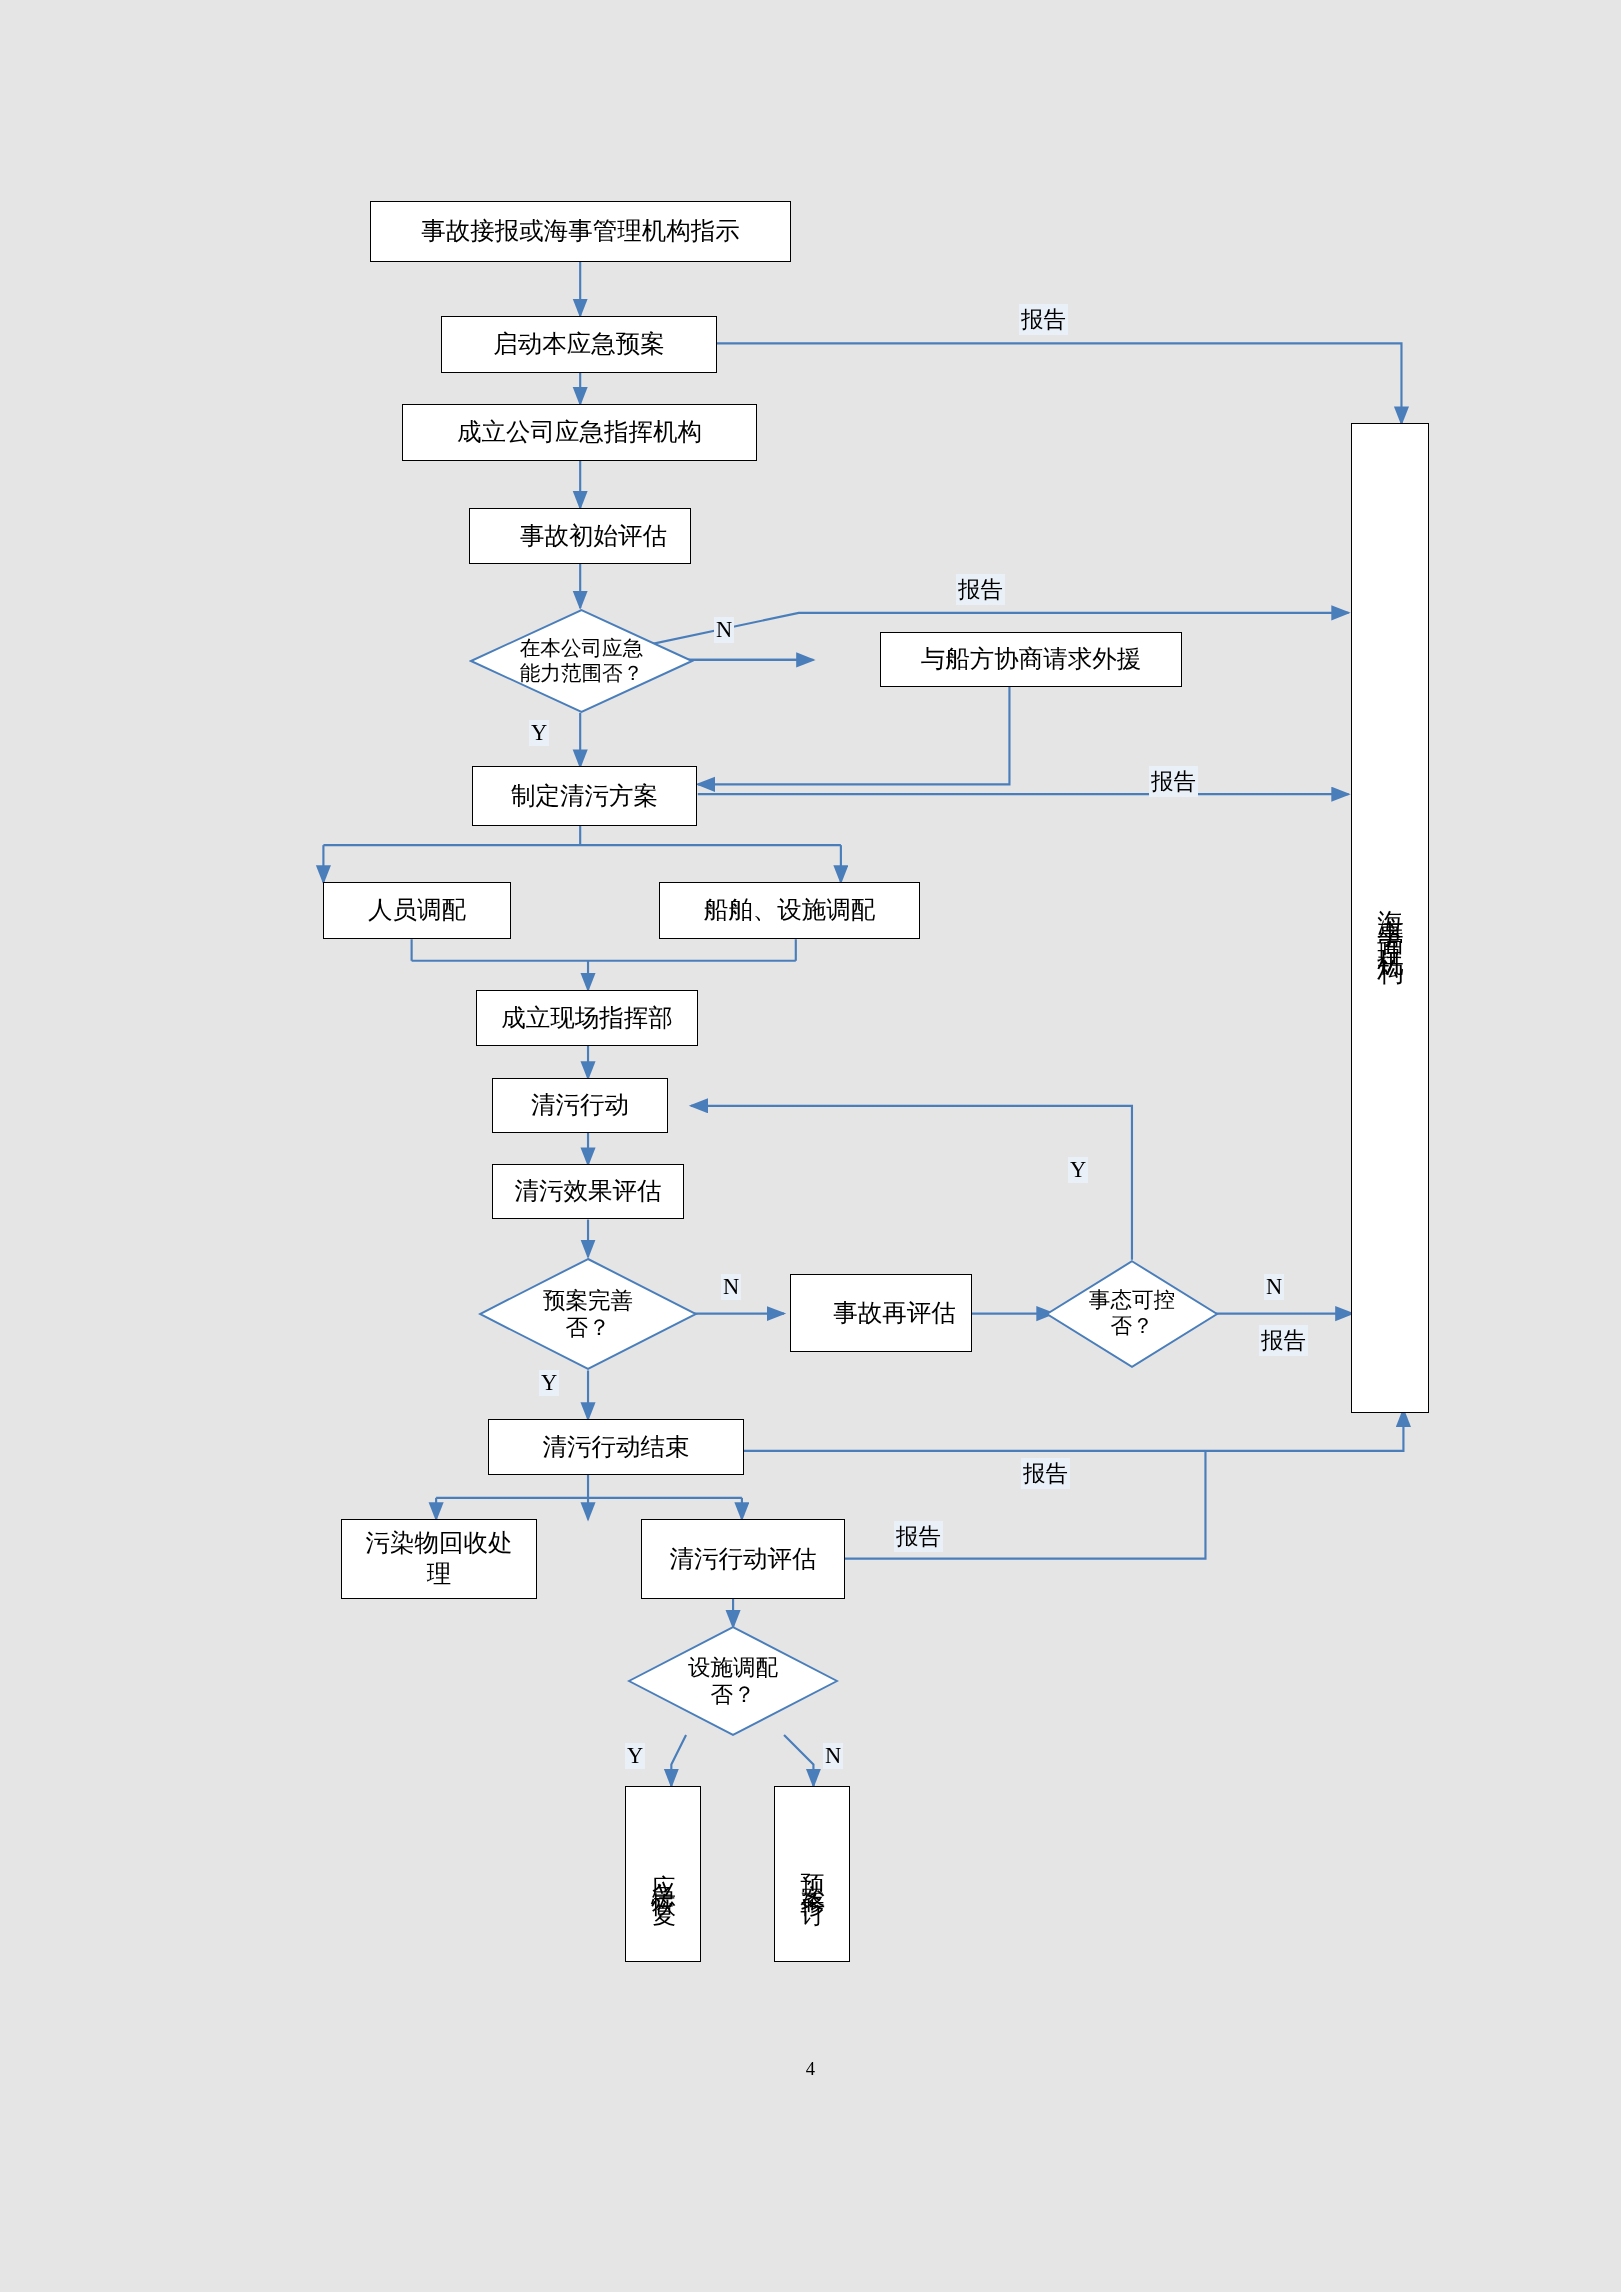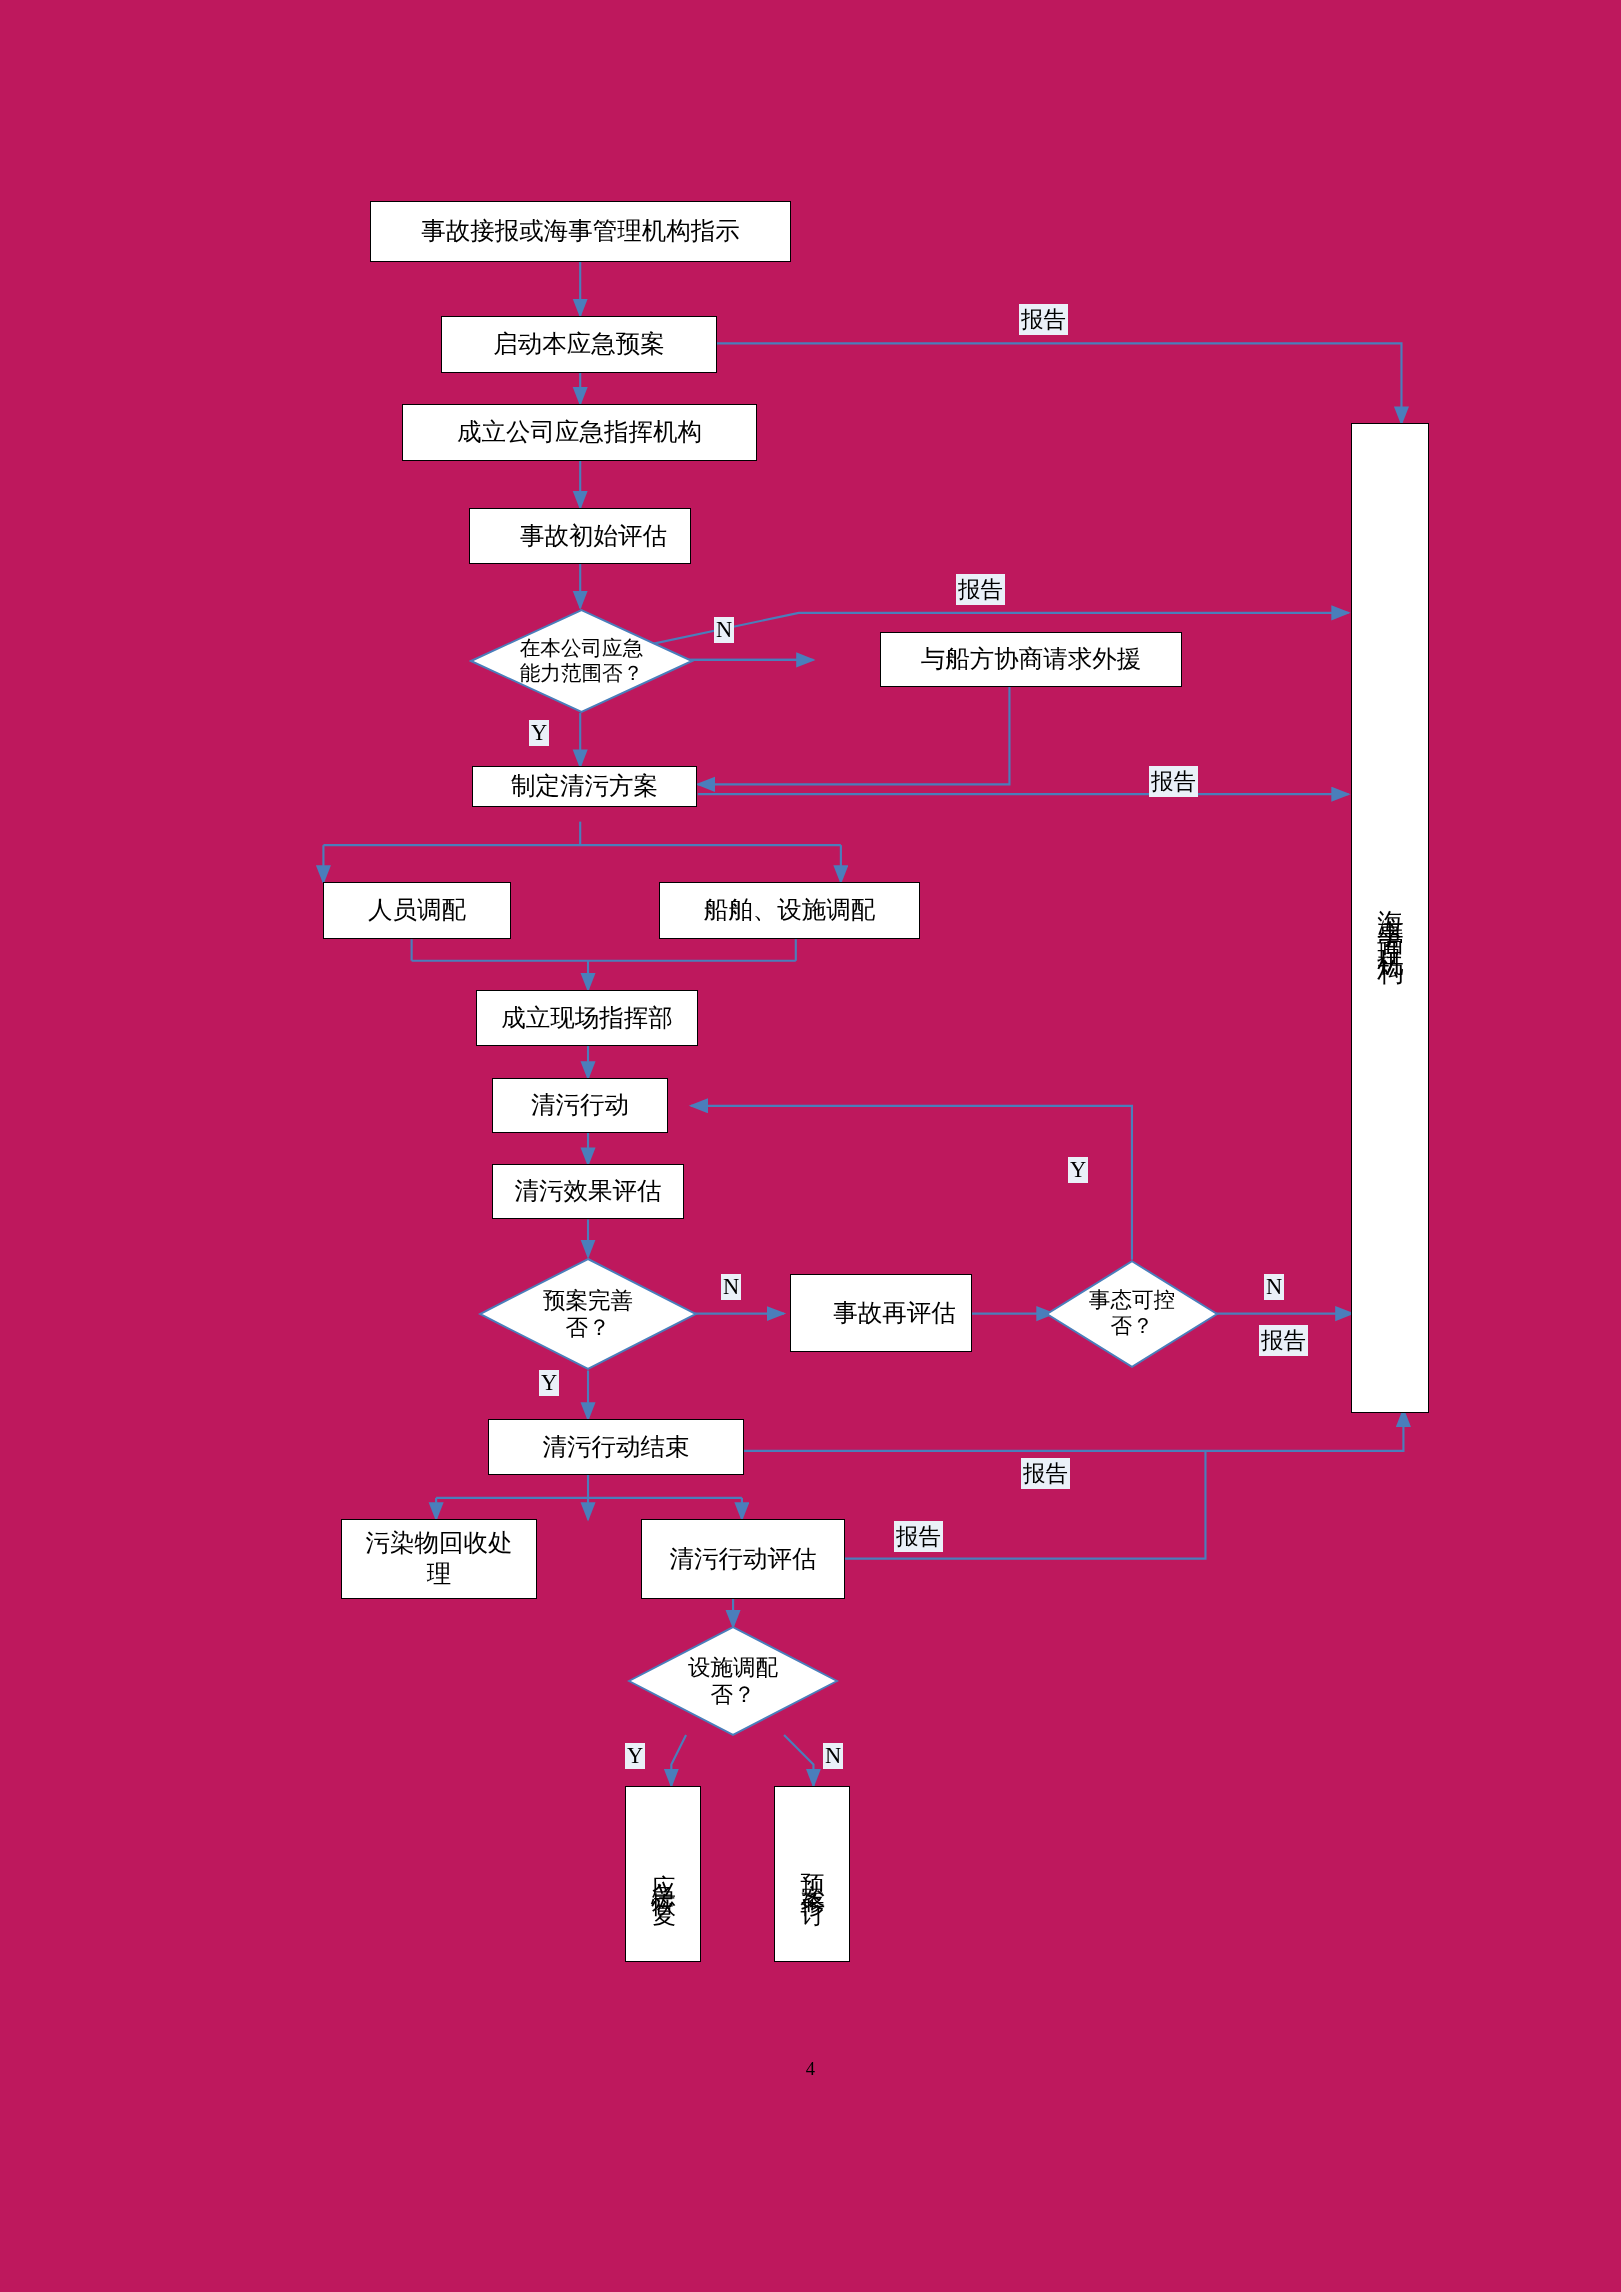--- a/index.html
+++ b/index.html
@@ -1,17 +1,17 @@
 <!DOCTYPE html>
 <html><head>
 <meta charset="utf-8">
 <style>
   html,body{margin:0;padding:0;background:#ffffff;}
   body{width:1621px;height:2293px;position:relative;font-family:"Liberation Serif",serif;}
-  #page{position:absolute;left:0;top:0;width:1621px;height:2293px;background:#be185d;overflow:hidden;}
+  #page{position:absolute;left:0;top:0;width:1621px;height:2293px;background:#e5e5e5;overflow:hidden;}
   .node{position:absolute;box-sizing:border-box;border:1.5px solid #000;background:#fff;
         display:flex;align-items:center;justify-content:center;text-align:center;
         font-family:"Liberation Serif",serif;color:#000;line-height:1.25;}
   .diamond-wrap{position:absolute;display:flex;align-items:center;justify-content:center;}
   .diamond-wrap .dlabel{position:relative;z-index:2;text-align:center;line-height:1.2;color:#000;
         font-family:"Liberation Serif",serif;}
   .diamond-wrap svg{position:absolute;left:0;top:0;}
   .edgelabel{position:absolute;font-family:"Liberation Serif",serif;color:#000;background:#eaf0f8;
         padding:0 2px;white-space:nowrap;}
   .vert{writing-mode:vertical-rl;text-orientation:upright;letter-spacing:9.8px;}
@@ -122,21 +122,21 @@
     <div class="dlabel" style="font-size:20.6px;">
       <div>在本公司应急</div>
       <div>能力范围否？</div>
     </div>
   </div>
 
   <div class="node" style="left:880px;top:632px;width:302px;height:55px;font-size:24.5px;">
     <span>与船方协商请求外援</span>
   </div>
 
-  <div class="node" style="left:472px;top:766px;width:225px;height:41px;font-size:24.5px;">
+  <div class="node" style="left:472px;top:766px;width:225px;height:60px;font-size:24.5px;">
     <span>制定清污方案</span>
   </div>
 
   <div class="node" style="left:323px;top:882px;width:188px;height:57px;font-size:24.5px;">
     <span>人员调配</span>
   </div>
 
   <div class="node" style="left:659px;top:882px;width:261px;height:57px;font-size:24.5px;">
     <span>船舶、设施调配</span>
   </div>

